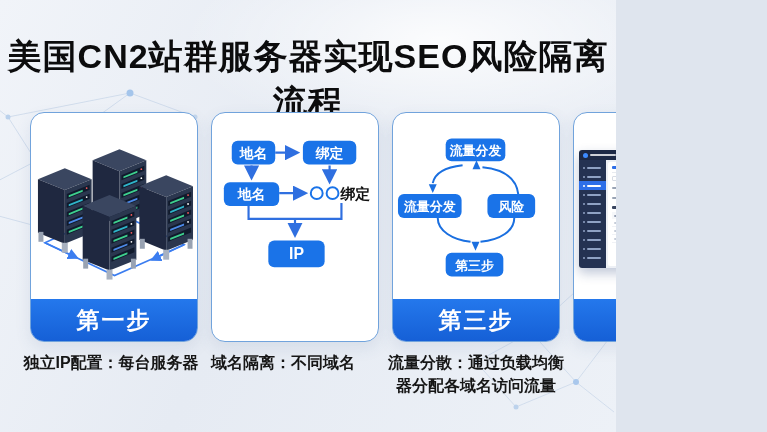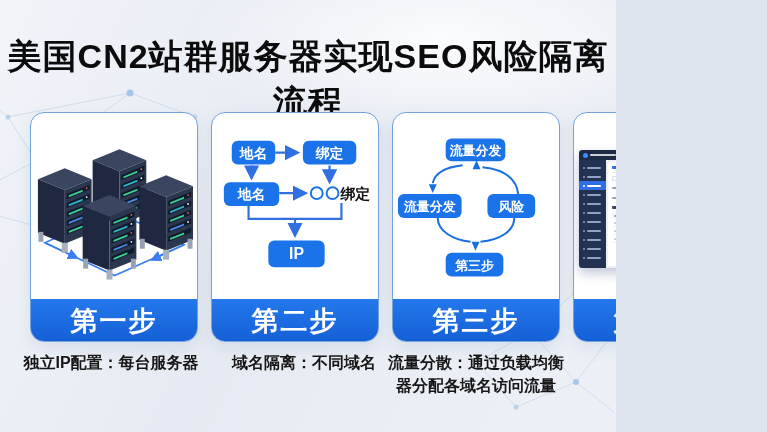--- a/index.html
+++ b/index.html
@@ -22,21 +22,21 @@
   .card{
     position:absolute; top:112px; width:168px; height:230px; background:#ffffff;
     border:1.5px solid #71a3dc; border-radius:14px; overflow:hidden;
     box-shadow:0 6px 16px rgba(60,90,140,.10);
   }
   .card .art{ position:absolute; left:0; top:0; width:100%; height:188px; }
   .banner{
     position:absolute; left:-1px; right:-1px; bottom:-1px; height:43px;
     background:linear-gradient(180deg,#2478ec,#155fd6);
     display:flex; align-items:center; justify-content:center;
-    color:#fff; font-size:27px; font-weight:800; letter-spacing:2px;
+    color:#fff; font-size:23px; font-weight:800; letter-spacing:2px;
   }
   .caption{
     position:absolute; top:351px; width:210px; text-align:center;
     font-size:16px; line-height:23px; font-weight:600; color:#161616;
   }
   svg text{ font-family:"Liberation Sans","DejaVu Sans",sans-serif; }
 
   
   .mini{ position:absolute; left:5px; top:37px; width:158px; height:118px; background:#fff;
          border-radius:3px; overflow:hidden; box-shadow:0 5px 12px rgba(20,50,110,.28); }
@@ -171,23 +171,20 @@
         <text x="119" y="44" text-anchor="middle" font-size="14" font-weight="bold" fill="#ffffff">绑定</text>
         <rect x="12" y="69" width="56" height="24" rx="6" fill="#1a73e8"></rect>
         <text x="40" y="86" text-anchor="middle" font-size="14" font-weight="bold" fill="#ffffff">地名</text>
         <circle cx="106" cy="80" r="6" fill="#ffffff" stroke="#1a73e8" stroke-width="2"></circle>
         <circle cx="122" cy="80" r="6" fill="#ffffff" stroke="#1a73e8" stroke-width="2"></circle>
         <text x="130" y="86" font-size="15" font-weight="bold" fill="#111111">绑定</text>
         <rect x="57" y="128" width="57" height="27" rx="6" fill="#1a73e8"></rect>
         <text x="85.5" y="147" text-anchor="middle" font-size="16" font-weight="bold" fill="#ffffff">IP</text>
       </g>
     </svg>
-    <div class="banner">
-      <span>第二步</span>
-    </div>
   </div>
 
   <div class="card" style="left:392px">
     <svg class="art" viewBox="0 0 167 188">
       <g stroke="#1a6fe0" stroke-width="2" fill="none">
         <path d="M126 81 C124 64 110 56 90 54"></path>
         <path d="M70 52 C52 54 42 60 40 70"></path>
         <path d="M45 105 C45 118 60 127 78 129"></path>
         <path d="M122 105 C122 118 108 127 88 129"></path>
       </g>
@@ -351,21 +348,21 @@
       </div>
     </div>
     <div class="banner">
       <span>第四步</span>
     </div>
   </div>
 
   <div class="caption" style="left:6px">
     <div>独立IP配置：每台服务器</div>
   </div>
-  <div class="caption" style="left:199px">
+  <div class="caption" style="left:178px">
     <div>域名隔离：不同域名</div>
   </div>
   <div class="caption" style="left:371px">
     <div>流量分散：通过负载均衡</div>
     <div>器分配各域名访问流量</div>
   </div>
   <div class="caption" style="left:552px">
   </div>
 
 </div>

